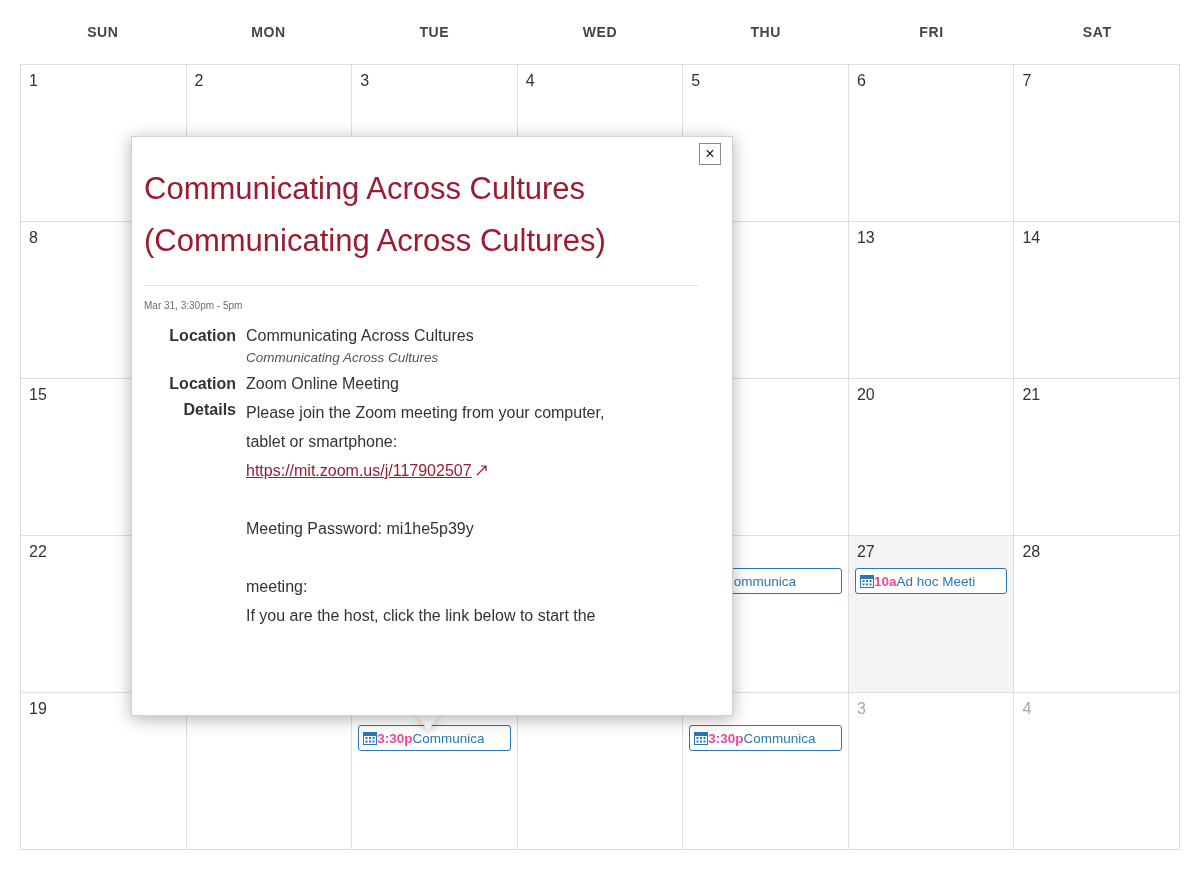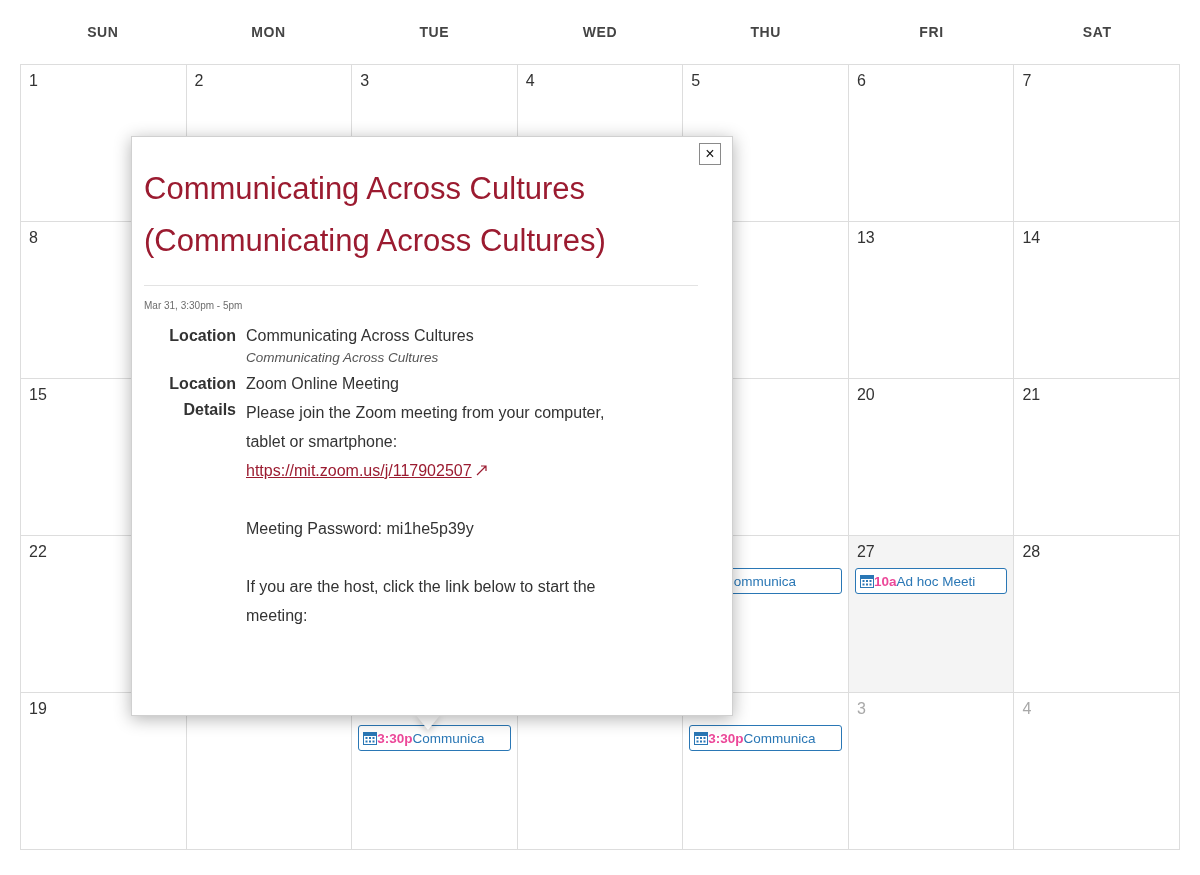--- a/index.html
+++ b/index.html
@@ -429,18 +429,18 @@
         <div>Please join the Zoom meeting from your computer,</div>
         <div>tablet or smartphone:</div>
         <div>
           <a href="#">https://mit.zoom.us/j/117902507</a><span class="ext-ico"><svg width="11" height="11" viewBox="0 0 11 11">
                 <path d="M1 10 L10 1 M5 1 H10 V6" fill="none" stroke="#9b1b30" stroke-width="1.2"></path>
               </svg></span>
         </div>
         <div class="blank-line"></div>
         <div>Meeting Password: mi1he5p39y</div>
         <div class="blank-line"></div>
+        <div>meeting:</div>
         <div>If you are the host, click the link below to start the</div>
-        <div>meeting:</div>
       </div>
     </div>
   </div>
 </div>
 
 </body></html>

